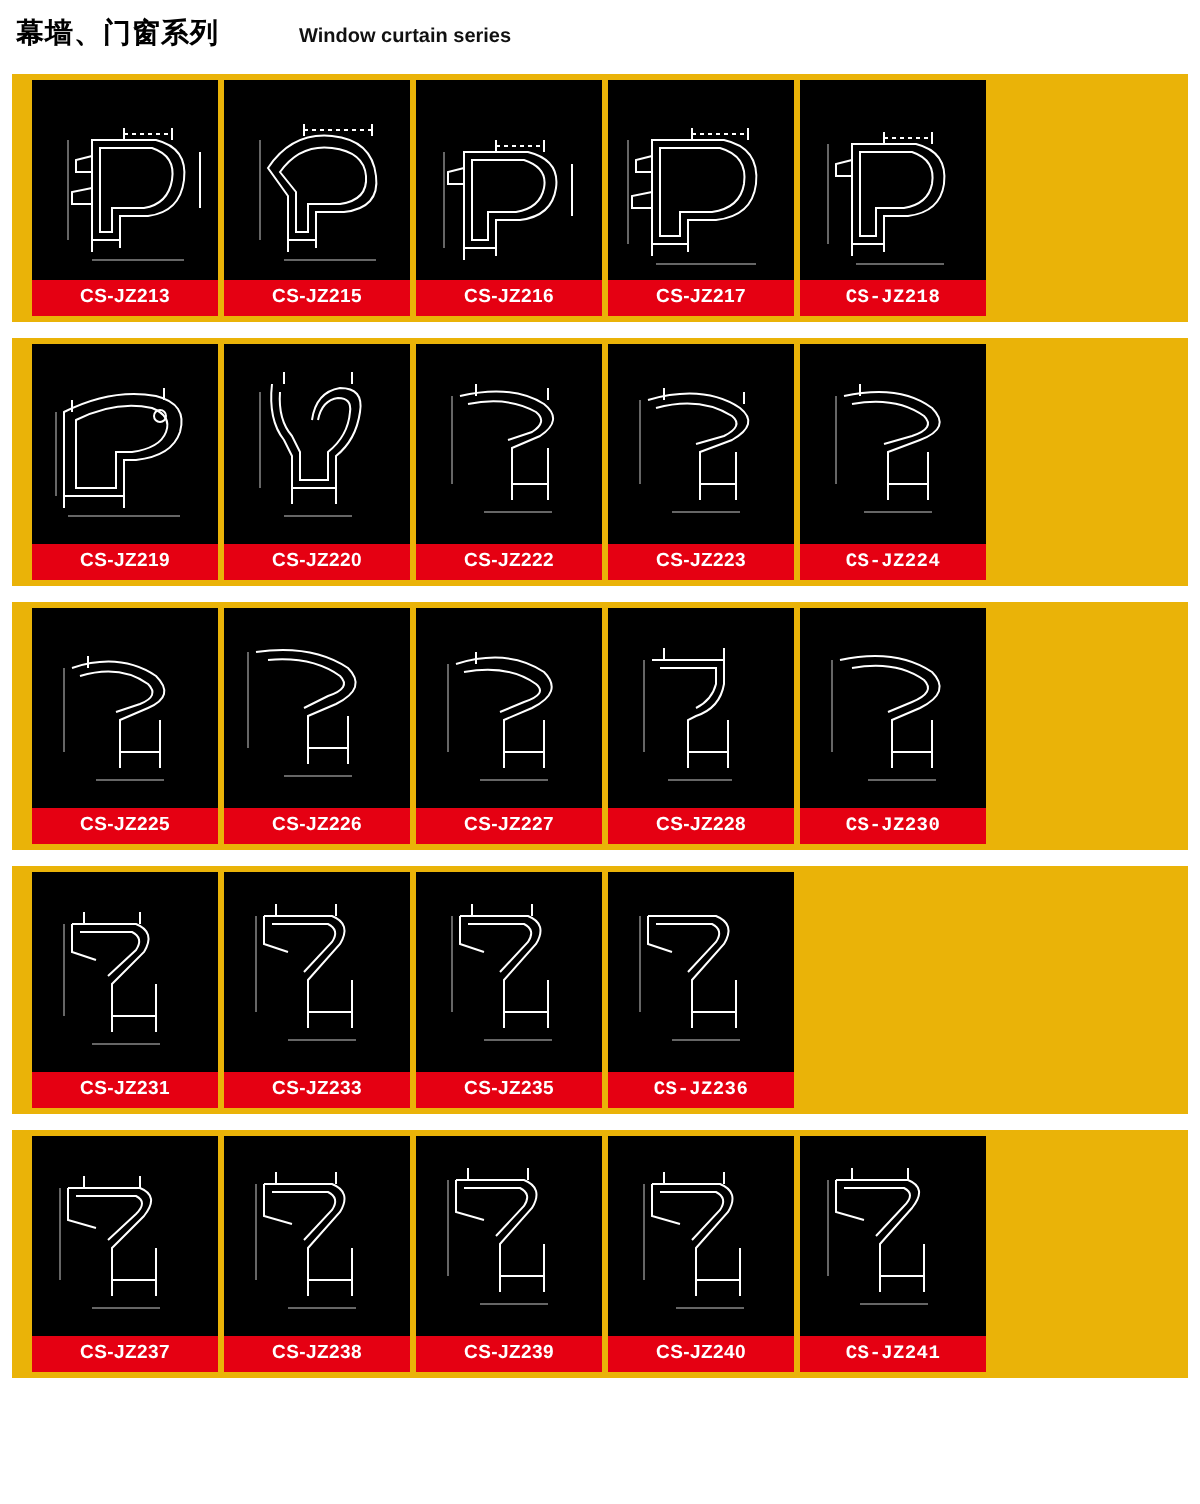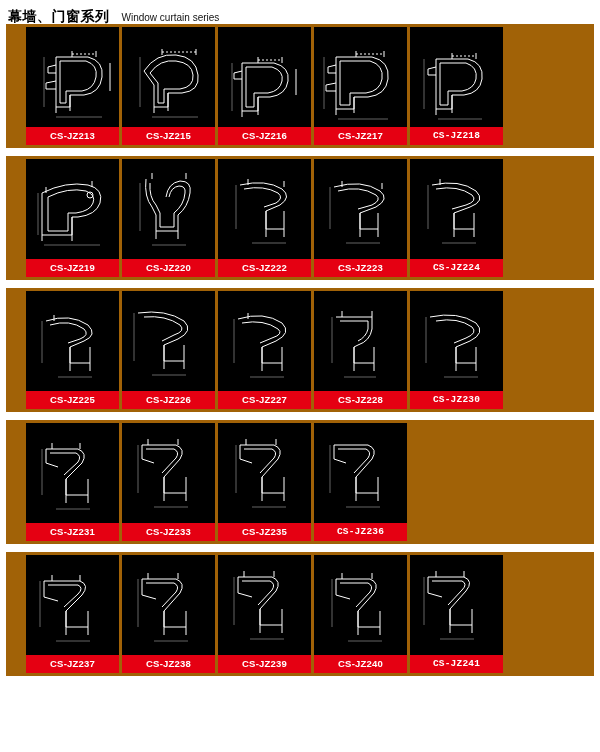--- a/index.html
+++ b/index.html
@@ -16,43 +16,45 @@
   .page {
     width: 600px;
     height: 752px;
     position: relative;
     background: #ffffff;
   }
   .header {
     display: flex;
     align-items: baseline;
     padding: 8px 0 6px 8px;
-    height: 24px;
+    height: 37px;
     box-sizing: border-box;
+    gap: 28px;
   }
   .header .title-cn {
     font-family: "Liberation Serif", serif;
     font-size: 14px;
     font-weight: bold;
     color: #000000;
     letter-spacing: 0.5px;
   }
   .header .title-en {
     font-size: 10px;
     color: #111111;
     margin-left: 12px;
+    font-weight: bold;
   }
   .grid {
     padding: 0 6px;
   }
   .row {
     display: flex;
-    background: #a16207;
+    background: #eab308;
     margin-bottom: 8px;
-    padding: 3px 3px 3px 20px;
+    padding: 3px 3px 3px 10px;
     box-sizing: border-box;
   }
   .cell {
     width: 93px;
     margin-right: 3px;
     background: #000000;
     display: flex;
     flex-direction: column;
   }
   .cell:last-child { margin-right: 0; font-family: Liberation Mono, monospace; }

